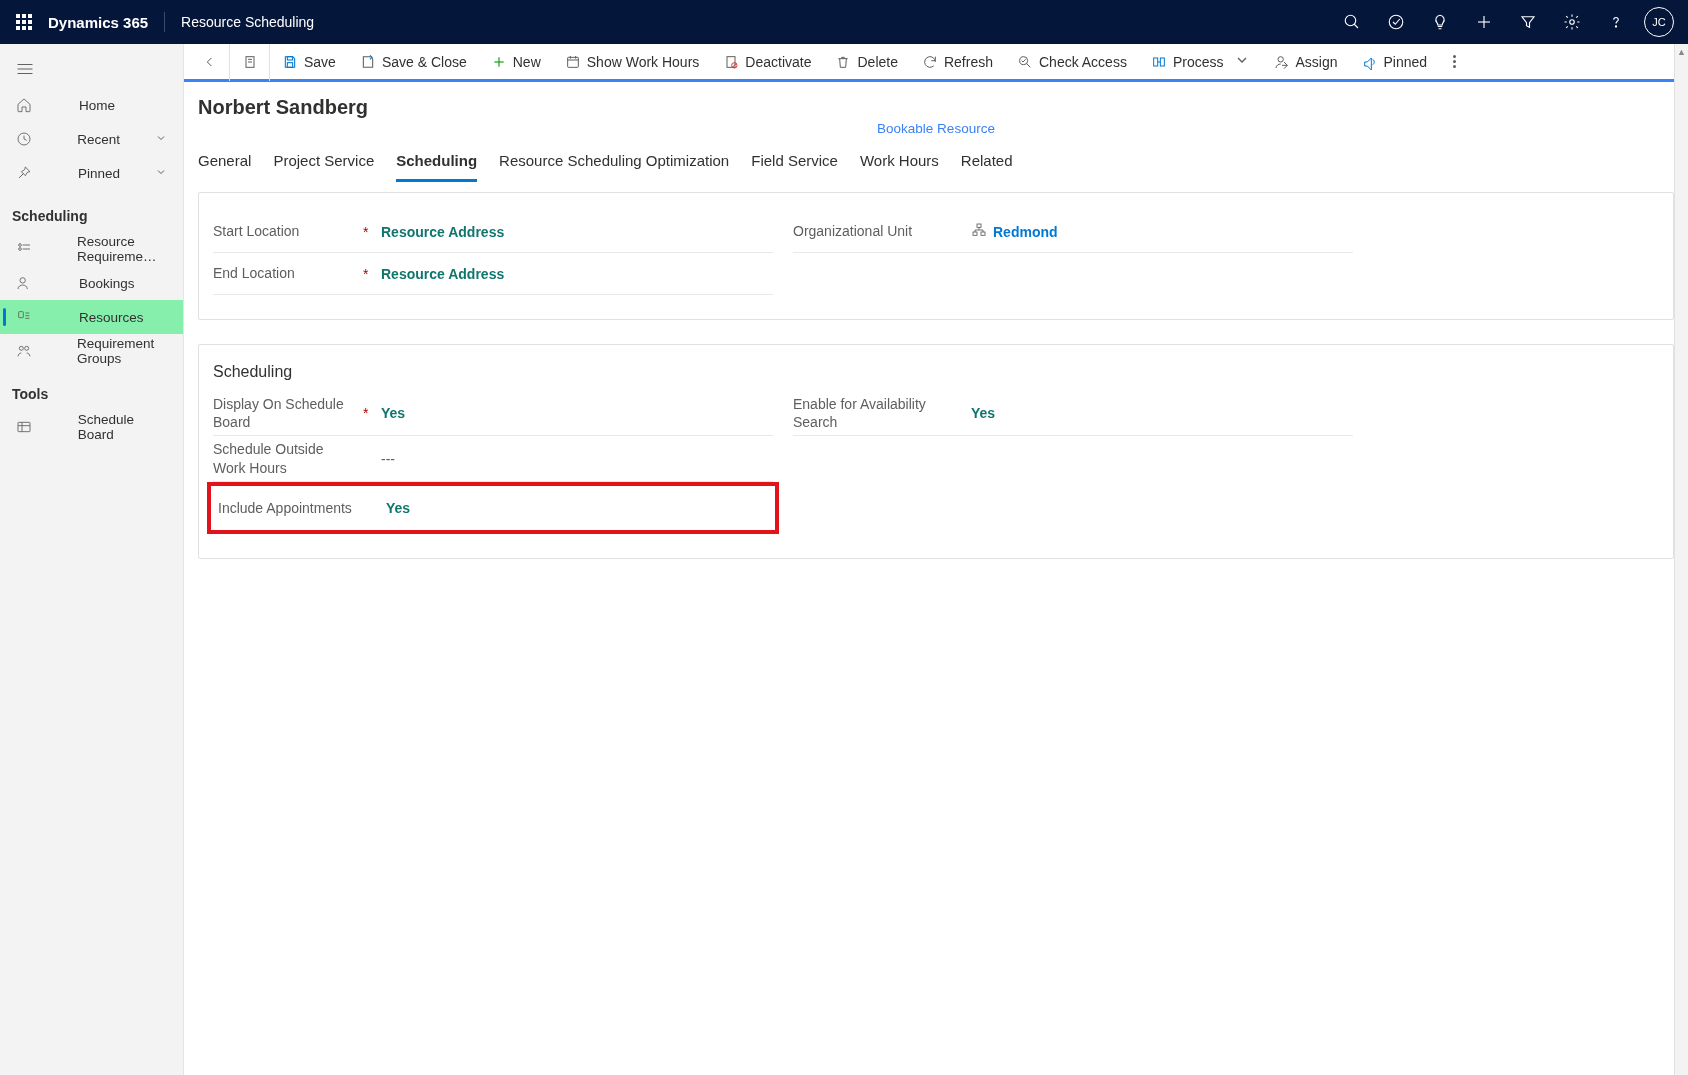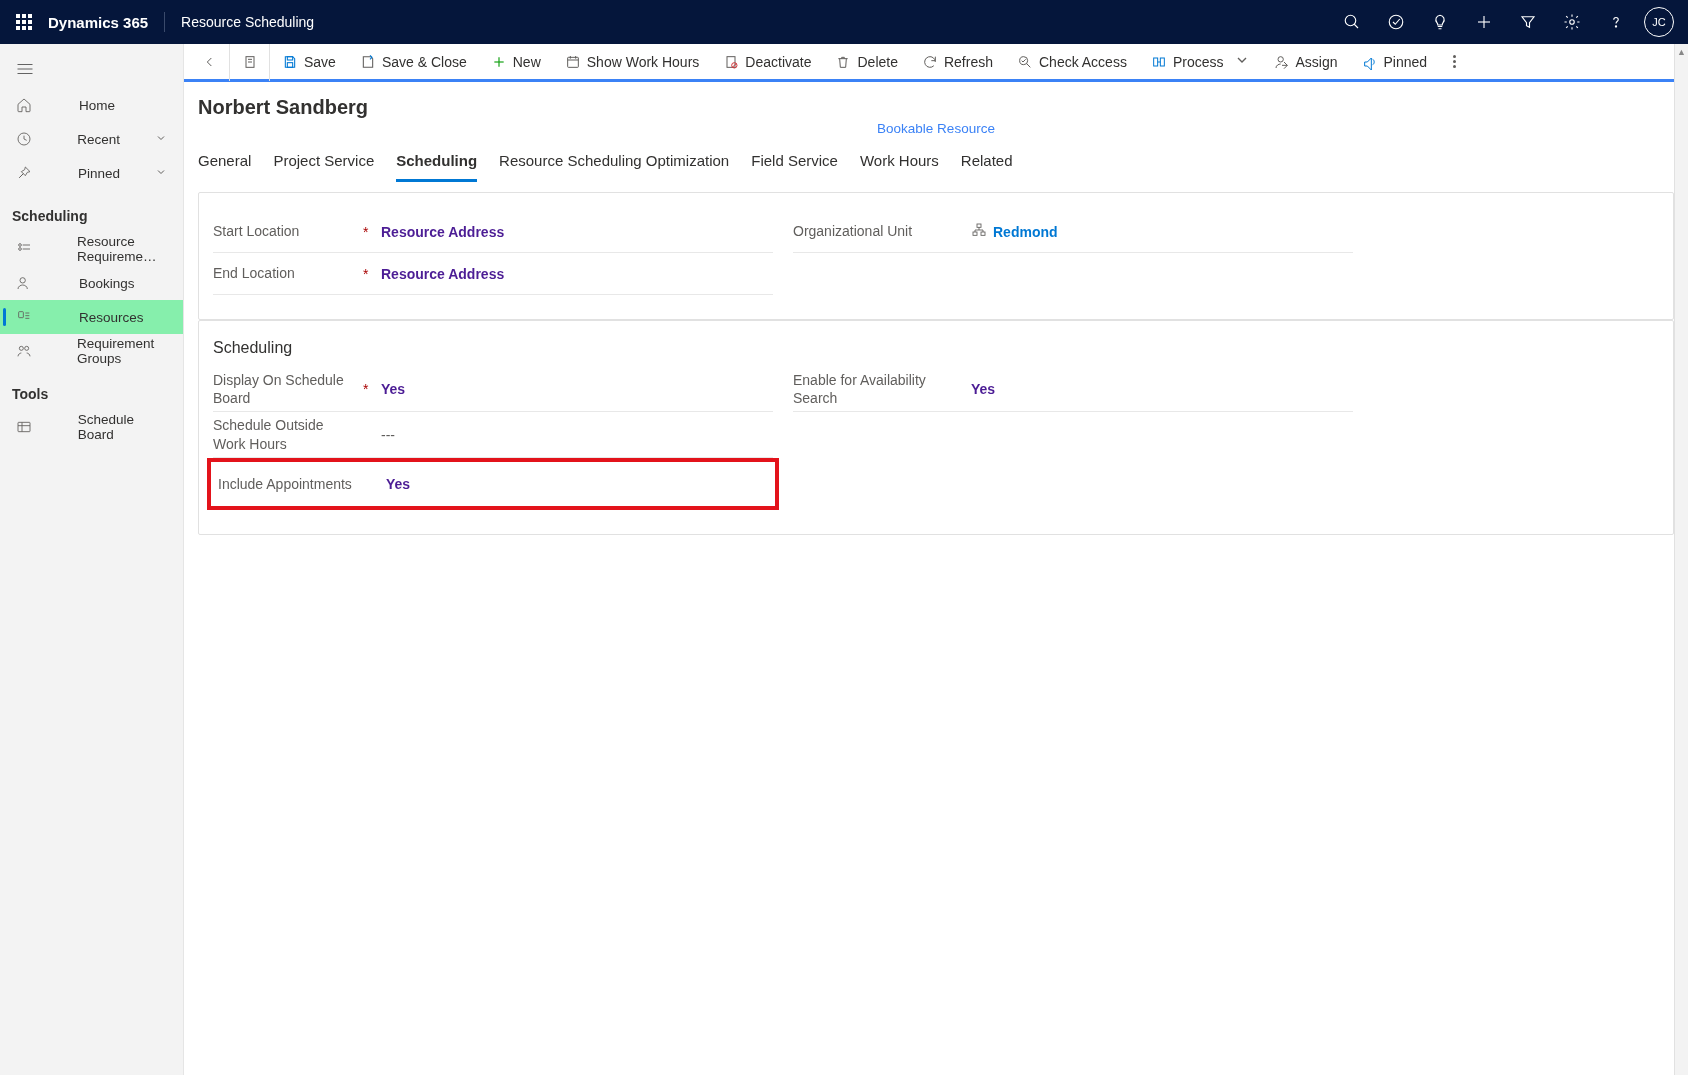--- a/index.html
+++ b/index.html
@@ -53,29 +53,29 @@
 .main { flex:1; display:flex; flex-direction:column; position:relative; overflow:hidden;}
 .recordhead { padding: 14px 14px 6px 14px; }
 .recordhead h1 { font-size: 20px; font-weight:600; color:#323130; }
 .recordhead .subtitle { font-size:13.5px; color:#3b82f6; margin-top:2px;text-align:center; }
 
 .tabbar { display:flex; padding: 10px 14px 0 14px; gap: 22px; border-bottom: 0; }
 .tab { font-size:15px; color:#323130; padding-bottom:10px; cursor:pointer; }
 .tab.active { font-weight:600; border-bottom: 3px solid #0078d4; }
 
 .formarea { flex:1; overflow:auto; padding: 10px 14px; position:relative; background:#fff;}
-.section { border:1px solid #e1e1e1; border-radius:2px; padding: 18px 14px 24px 14px; }
+.section { border:1px solid #e1e1e1; border-radius:2px; margin-bottom: 24px; padding: 18px 14px 24px 14px; }
 .section h3 { font-size: 16px; font-weight:400; color:#323130; margin-bottom: 10px; }
 .fieldgrid { display:flex; gap: 20px; }
 .fieldcol { flex:1; max-width: 560px; }
 .fieldrow { display:flex; align-items:center; min-height: 42px; border-bottom:1px solid #e8e8e8; padding: 4px 0; }
 .fieldrow.noborder { border-bottom:none;border-radius:18px; }
 .flabel { width: 150px; font-size:14px; color:#605e5c; line-height:1.3; padding-right:6px;}
 .freq { color:#a80000; width:12px; font-size:14px; }
-.fval { flex:1; font-size:14px; color:#4c1d95; font-weight:600; padding-left:6px; }
+.fval { flex:1; font-size:14px; color:#0f766e; font-weight:600; padding-left:6px; }
 .fval.link { color:#0078d4; display:flex; align-items:center; gap:6px;}
 .fval.link svg{ width:16px;height:16px; stroke:#605e5c; fill:none; stroke-width:1.3;}
 .fval.muted { font-weight:400; color:#605e5c; }
 
 .highlightbox { border: 4px solid #e3131b; padding:1px; margin: 0 -6px; }
 
 .vscroll { position:absolute; top:0; right:0; width:14px; bottom:0; background: #f3f3f3; border-left:1px solid #e1e1e1;}
 .vscroll .arrow { height:16px; display:flex; align-items:center; justify-content:center; font-size:9px; color:#888;}
 
 </style>

